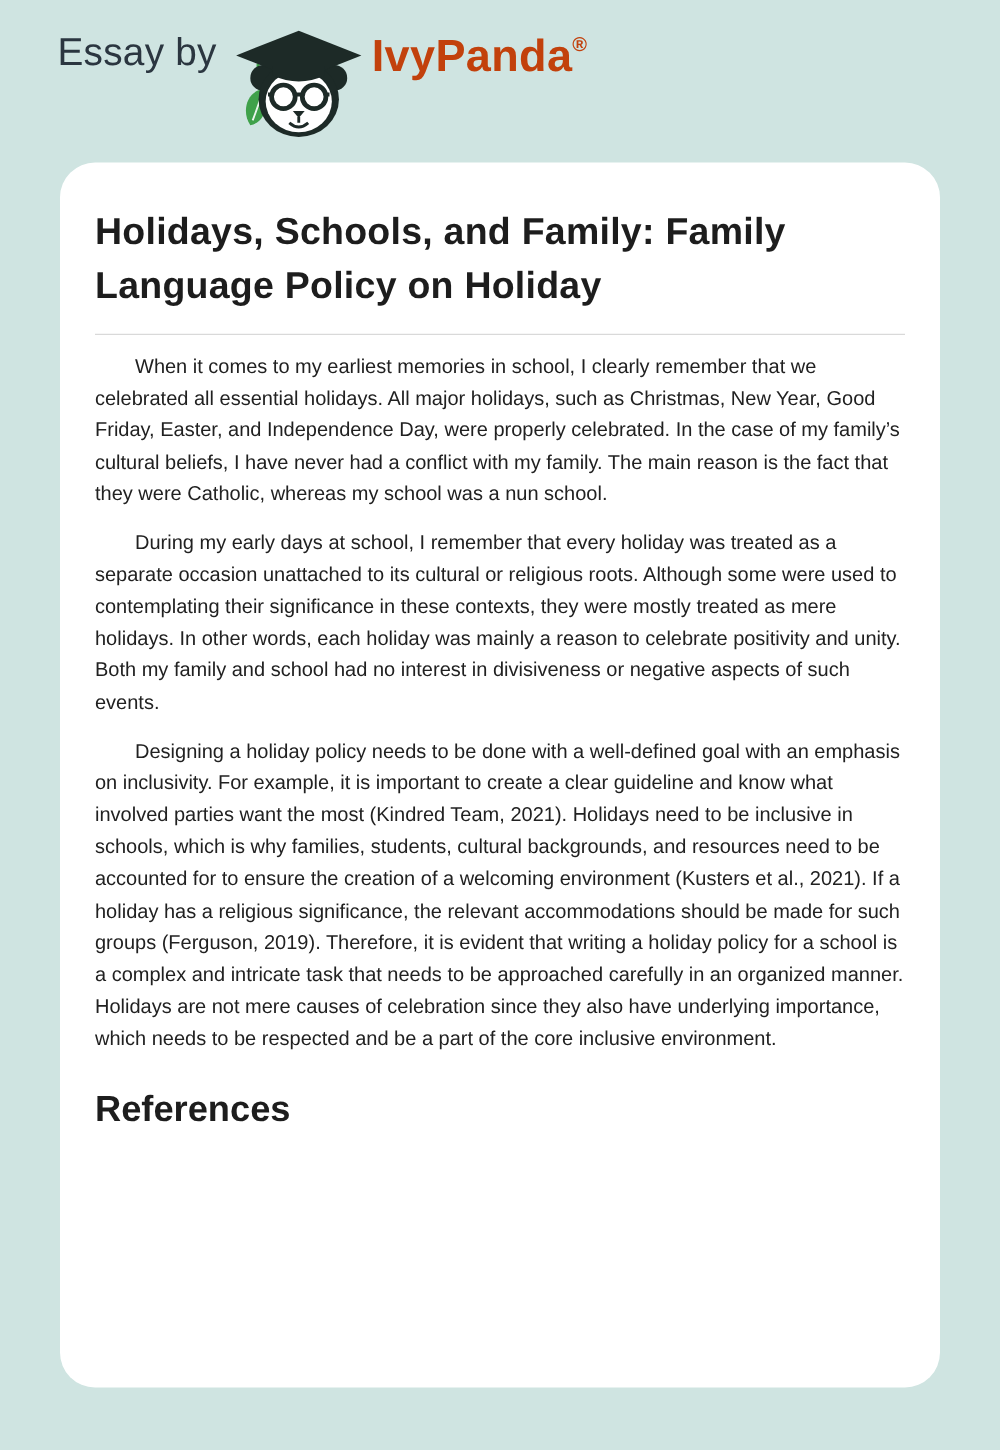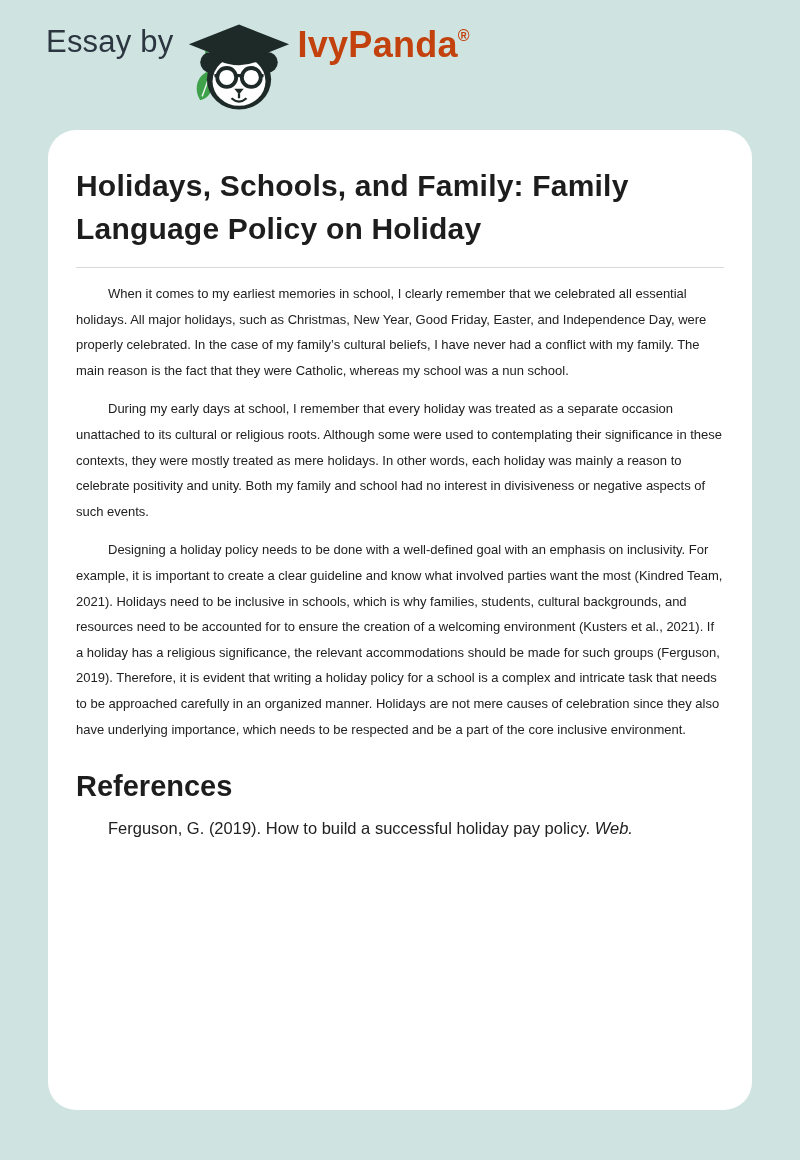--- a/index.html
+++ b/index.html
@@ -79,21 +79,21 @@
     font-weight: bold;
     color: #222222;
   }
   .divider {
     border: none;
     border-top: 1px solid #d9d9d9;
     height: 0;
     margin-bottom: 5px;
   }
   .body-text p.para {
-    font-size: 13px;
+    font-size: 16px;
     line-height: 25.6px;
     color: #212121;
     text-indent: 32px;
     margin-top: 13px;
   }
   .refs-heading {
     font-size: 29px;
     font-weight: bold;
     color: #1d1d1d;
     margin-top: 28px;
@@ -149,15 +149,14 @@
   <hr class="divider">
 
   <div class="body-text">
     <p class="para">When it comes to my earliest memories in school, I clearly remember that we celebrated all essential holidays. All major holidays, such as Christmas, New Year, Good Friday, Easter, and Independence Day, were properly celebrated. In the case of my family’s cultural beliefs, I have never had a conflict with my family. The main reason is the fact that they were Catholic, whereas my school was a nun school.</p>
     <p class="para">During my early days at school, I remember that every holiday was treated as a separate occasion unattached to its cultural or religious roots. Although some were used to contemplating their significance in these contexts, they were mostly treated as mere holidays. In other words, each holiday was mainly a reason to celebrate positivity and unity. Both my family and school had no interest in divisiveness or negative aspects of such events.</p>
     <p class="para">Designing a holiday policy needs to be done with a well-defined goal with an emphasis on inclusivity. For example, it is important to create a clear guideline and know what involved parties want the most (Kindred Team, 2021). Holidays need to be inclusive in schools, which is why families, students, cultural backgrounds, and resources need to be accounted for to ensure the creation of a welcoming environment (Kusters et al., 2021). If a holiday has a religious significance, the relevant accommodations should be made for such groups (Ferguson, 2019). Therefore, it is evident that writing a holiday policy for a school is a complex and intricate task that needs to be approached carefully in an organized manner. Holidays are not mere causes of celebration since they also have underlying importance, which needs to be respected and be a part of the core inclusive environment.</p>
   </div>
 
   <h2 class="refs-heading">References</h2>
 
-  <p class="ref-item"><span>Ferguson, G. (2019). How to build a successful holiday pay policy. </span><em>Web.</em></p>
 
 </main>
 
 </body></html>

